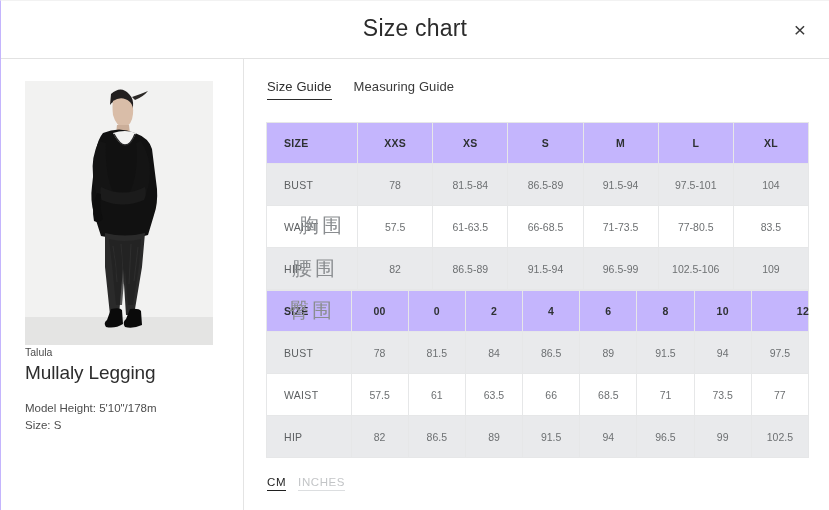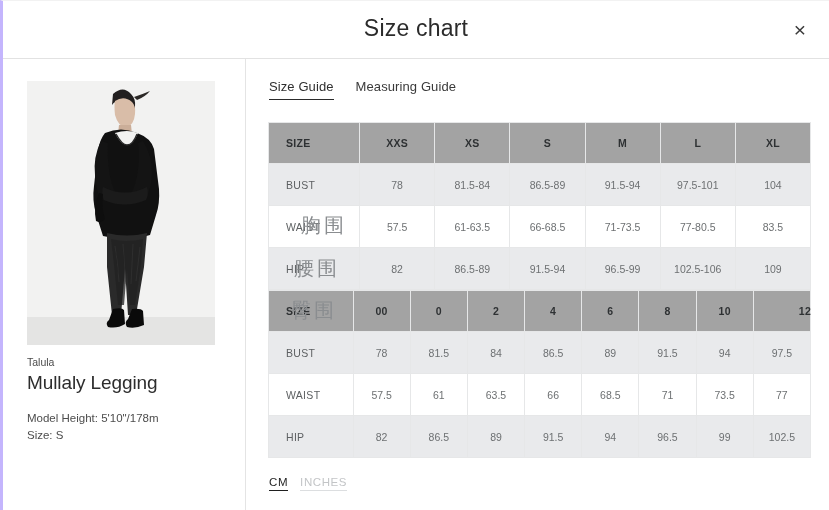--- a/index.html
+++ b/index.html
@@ -11,21 +11,21 @@
     background: #ffffff;
     font-family: "Liberation Sans", sans-serif;
     -webkit-font-smoothing: antialiased;
   }
 
   #modal {
     position: relative;
     width: 829px;
     height: 510px;
     background: #ffffff;
-    border-left: 3px solid #c4b5fd;
+    border-left: 1px solid #c4b5fd;
     border-top: 1px solid #f2f2f2;
   }
 
   
   #header {
     position: relative;
     height: 58px;
     border-bottom: 1px solid #e2e2e2;
     display: flex;
     align-items: center;
@@ -74,21 +74,21 @@
   }
   #product-image {
     width: 188px;
     height: 264px;
     background: #f4f4f4;
     position: relative;
     overflow: hidden;
   }
   #product-image svg { display: block; width: 100%; height: 100%; }
 
-  #product-meta { padding-top: 10px; width: 200px; }
+  #product-meta { width: 200px; }
   #brand-name {
     font-size: 10.5px;
     color: #4b4b4b;
     line-height: 15px;
     font-weight: 400;
   }
   #product-name {
     font-size: 19px;
     font-weight: 400;
     color: #2d2d2d;
@@ -143,21 +143,21 @@
   .size-table th, .size-table td {
     border: 1px solid #e6e7e8;
     height: 42px;
     text-align: center;
     font-size: 10.5px;
     color: #6d7072;
     font-weight: 400;
     vertical-align: middle;
   }
   .size-table thead th {
-    background: #a3a3a3;
+    background: #c4b5fd;
     color: #2e3133;
     font-weight: bold;
     font-size: 10.5px;
     letter-spacing: 0.3px;
     height: 41px;
   }
   .size-table th.row-head, .size-table td.row-head {
     text-align: left;
     padding-left: 17px;
     color: #5d6062;

